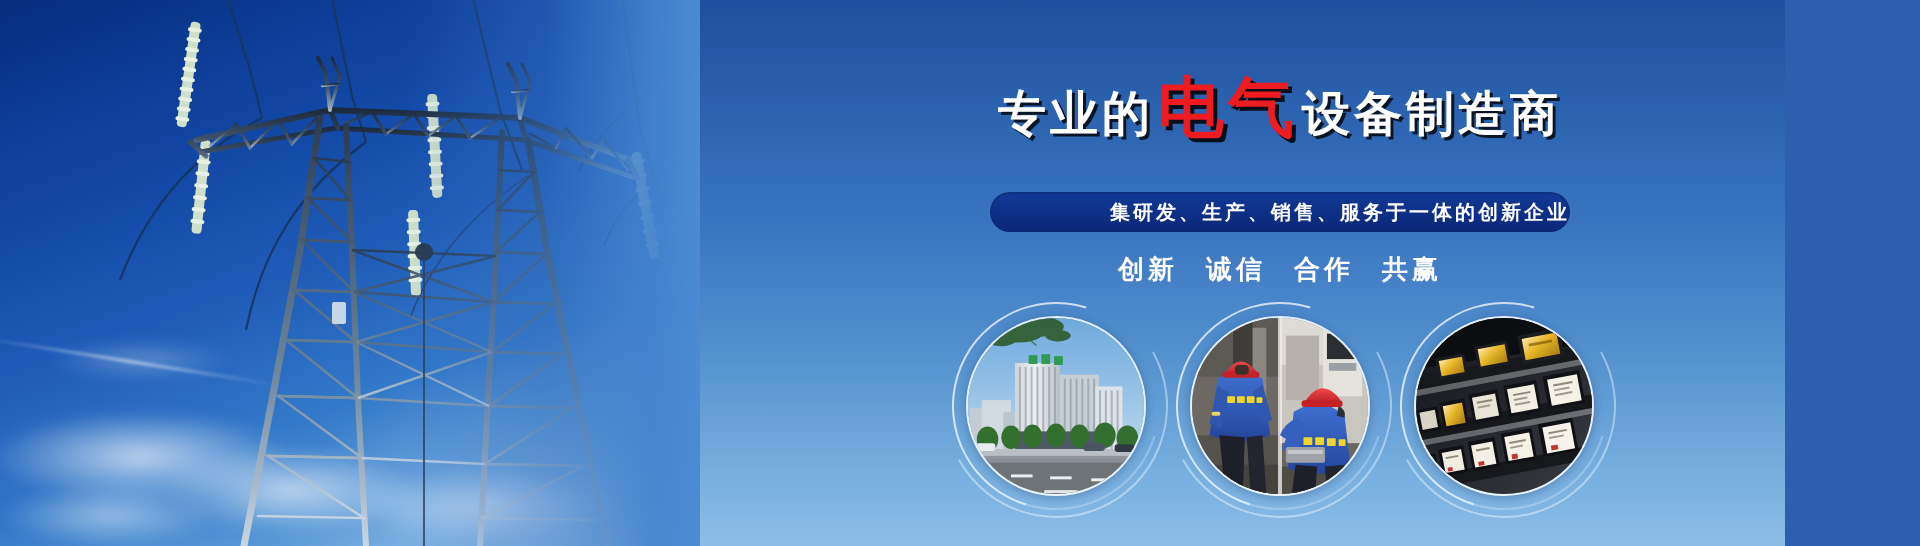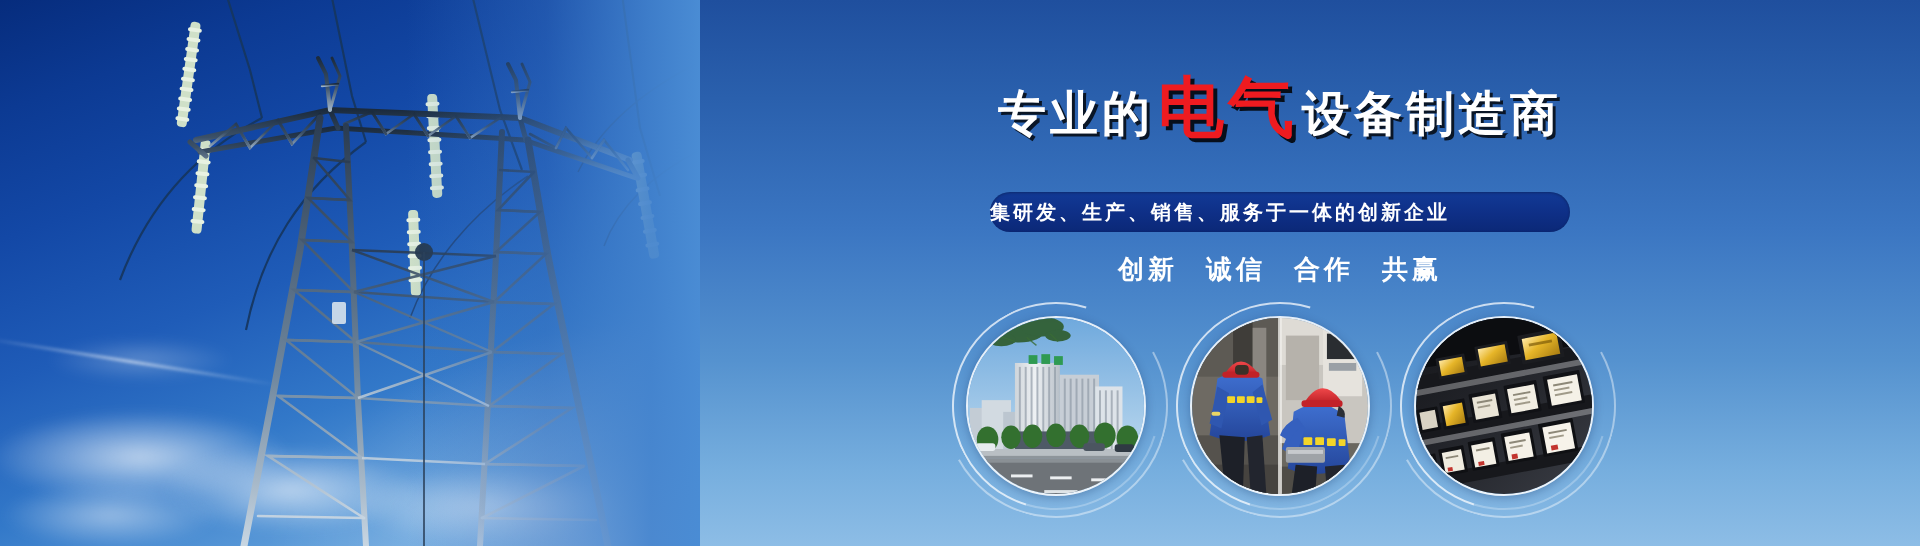--- a/index.html
+++ b/index.html
@@ -5,21 +5,21 @@
 <style>
   * { margin:0; padding:0; box-sizing:border-box; }
   html,body { width:1920px; height:546px; overflow:hidden; }
   body {
     font-family:"Liberation Sans","DejaVu Sans",sans-serif;
     background:#2d5fae;
   }
 
   .banner {
     position:relative;
-    width:1920px; height:546px;
+    width:1785px; height:546px;
     overflow:hidden;
     background:linear-gradient(180deg,
         #1f4f9e 0%,
         #2a60ad 18%,
         #3b76c2 42%,
         #5592cf 66%,
         #76aede 86%,
         #8dbde6 100%);
   }
 
@@ -100,21 +100,21 @@
     margin:0 4px;
   }
 
   .pill {
     position:absolute; top:192px; left:50%;
     transform:translateX(-50%);
     width:580px; height:40px;
     border-radius:20px;
     background:linear-gradient(180deg,#123a96 0%,#0e2f86 55%,#0b2877 100%);
     box-shadow:0 1px 3px rgba(0,0,0,.28) inset;
-    display:flex; align-items:center; justify-content:flex-start;
+    display:flex; align-items:center; justify-content:flex-end;
   }
   .pill-text {
     color:#ffffff; font-size:20px; font-weight:bold;
     letter-spacing:3px; white-space:nowrap;
   }
 
   .keywords {
     position:absolute; top:252px; left:50%;
     transform:translateX(-50%);
     display:flex; gap:28px;

